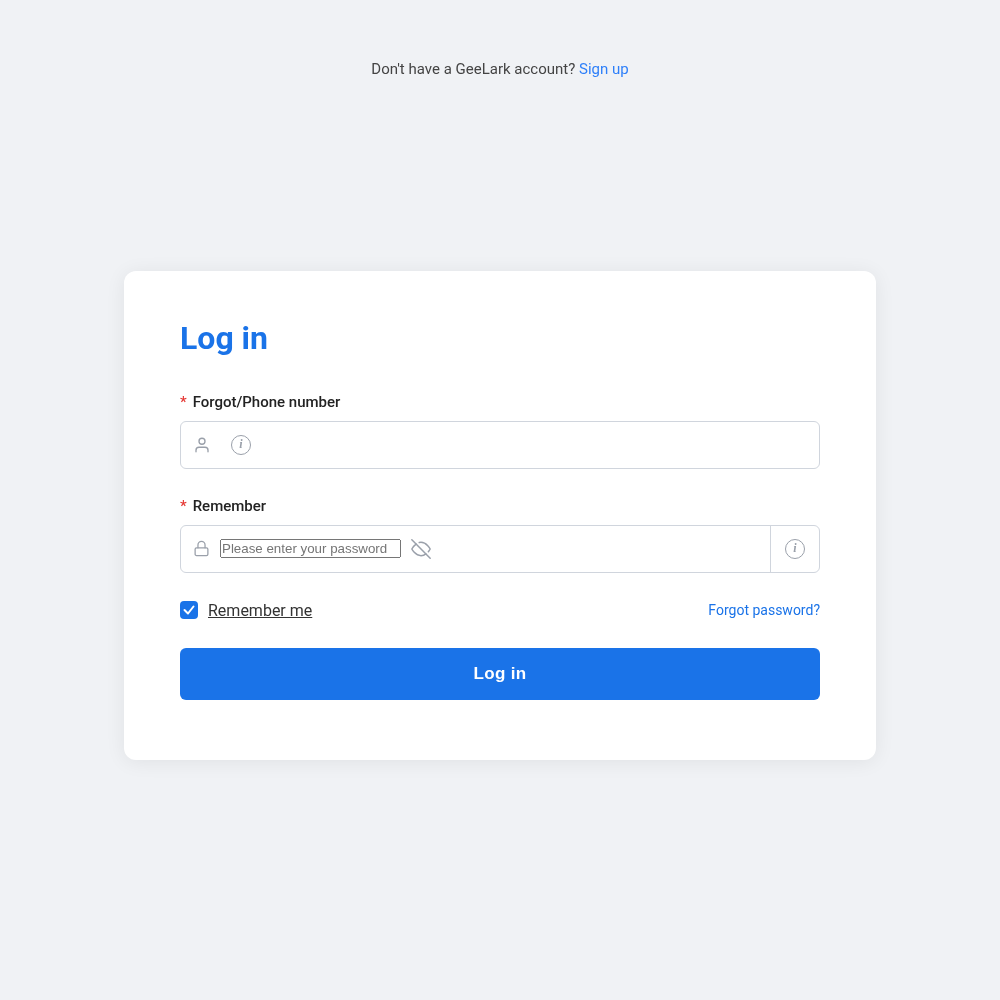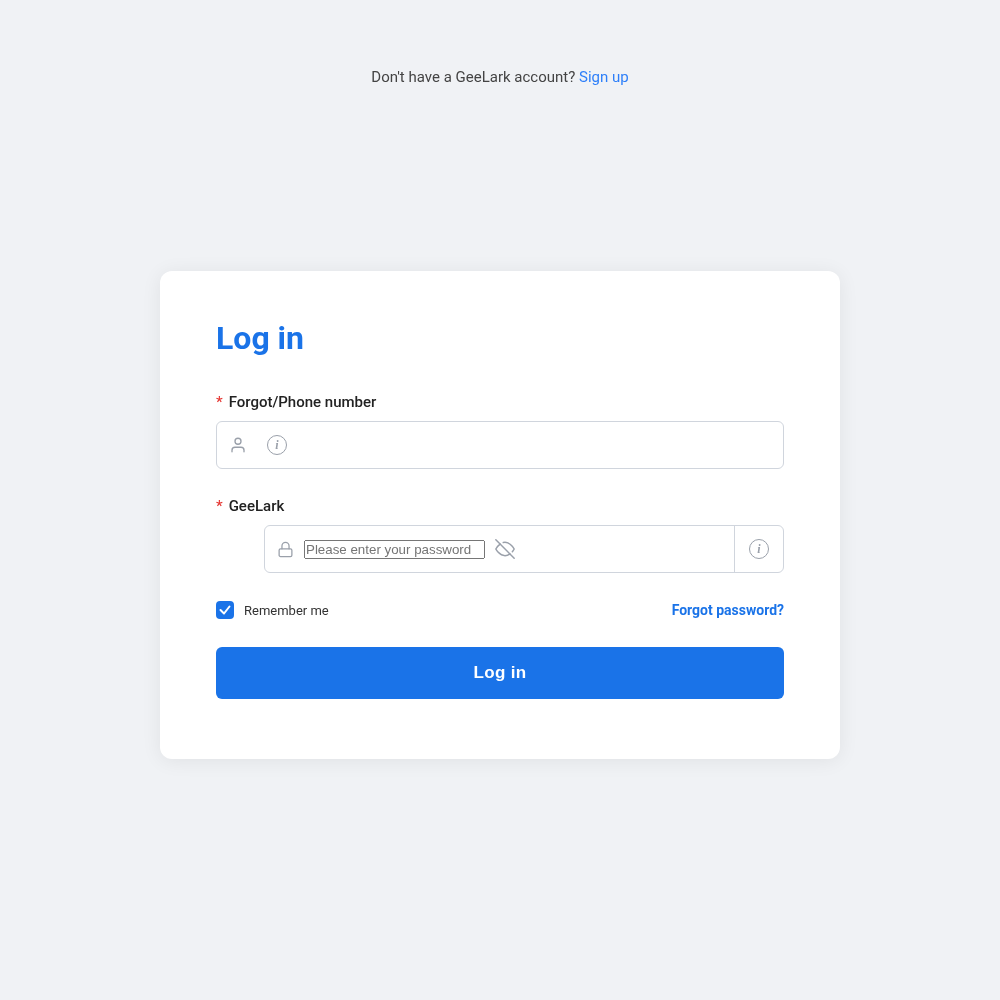--- a/index.html
+++ b/index.html
@@ -14,36 +14,36 @@
       background-color: #f0f2f5;
       display: flex;
       flex-direction: column;
       align-items: center;
       justify-content: center;
       font-family: -apple-system, BlinkMacSystemFont, 'Segoe UI', Roboto, Arial, sans-serif;
     }
 
     .top-bar {
       position: absolute;
-      top: 68px;
+      top: 60px;
       text-align: left;
       font-size: 15px;
       color: #444;
     }
 
     .top-bar a {
       color: #2d7ff9;
       text-decoration: none;
     }
 
     .card {
       background: #ffffff;
       border-radius: 12px;
       padding: 48px 56px 60px 56px;
-      width: 680px;
+      width: 752px;
       box-shadow: 0 2px 20px rgba(0,0,0,0.07);
       margin-top: 30px;
     }
 
     .card-title {
       font-size: 32px;
       font-weight: 700;
       color: #1a73e8;
       margin-bottom: 36px;
     }
@@ -118,21 +118,20 @@
     }
 
     .password-input-wrapper {
       display: flex;
       align-items: stretch;
       border: 1.5px solid #d0d5dd;
       border-radius: 6px;
       background: #fff;
       height: 48px;
       overflow: hidden;
-      margin-left: 48px;
     }
 
     .password-main {
       display: flex;
       align-items: center;
       flex: 1;
       padding: 0 12px;
     }
 
     .password-divider {
@@ -156,25 +155,25 @@
 
     .row-options {
       display: flex;
       align-items: center;
       justify-content: space-between;
       margin-bottom: 28px;
     }
 
     .remember-me {
       display: flex;
-      align-items: center;
       gap: 10px;
-      font-size: 13px;
+      font-size: 16px;
       color: #333;
       cursor: pointer;
+      text-decoration: underline;
     }
 
     .checkbox-custom {
       width: 18px;
       height: 18px;
       background: #1a73e8;
       border-radius: 4px;
       display: flex;
       align-items: center;
       justify-content: center;
@@ -183,21 +182,21 @@
 
     .checkbox-custom svg {
       width: 12px;
       height: 12px;
     }
 
     .forgot-link {
       color: #1a73e8;
       font-size: 14px;
       text-decoration: none;
-      font-weight: 700;
+      font-weight: 400;
     }
 
     .login-btn {
       width: 100%;
       height: 52px;
       background: #1a73e8;
       color: #fff;
       border: none;
       border-radius: 6px;
       font-size: 17px;
@@ -260,21 +259,21 @@
           <div class="info-circle">i</div>
         </button>
       </div>
     </div>
   </div>
 
   
   <div class="field-group">
     <div class="field-label">
       <span class="required">*</span>
-      <span>GeeLark</span>
+      <span>Remember</span>
     </div>
     <div class="password-input-wrapper">
       <div class="password-main">
         <span class="input-icon">
           <svg width="17" height="17" viewBox="0 0 24 24" fill="none" stroke="currentColor" stroke-width="1.8" stroke-linecap="round" stroke-linejoin="round">
             <rect x="3" y="11" width="18" height="11" rx="2" ry="2"></rect>
             <path d="M7 11V7a5 5 0 0 1 10 0v4"></path>
           </svg>
         </span>
         <input type="password" placeholder="Please enter your password" style="">

